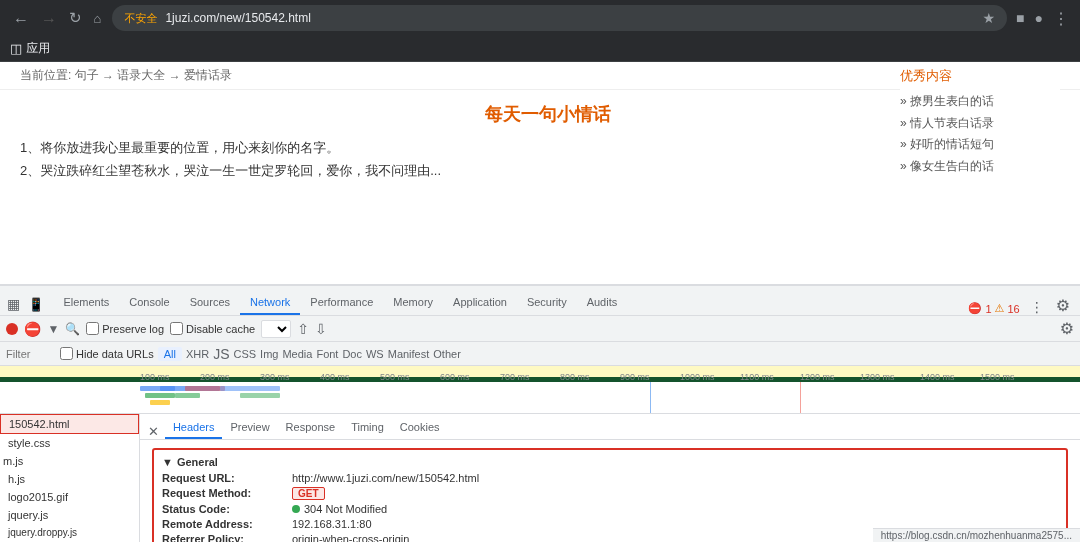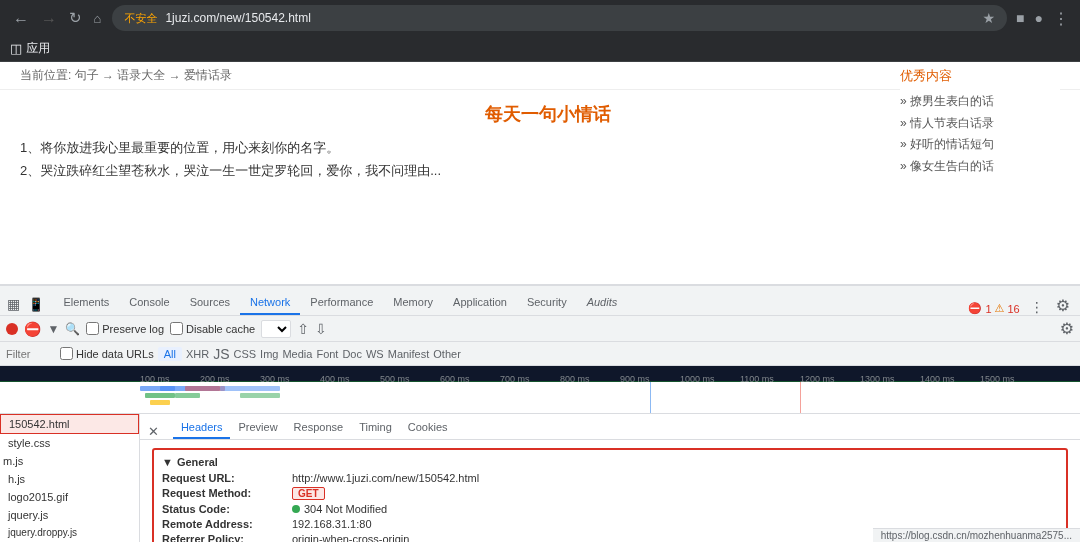--- a/index.html
+++ b/index.html
@@ -61,21 +61,21 @@
       <span style="font-size:13px;color:#5f6368;cursor:pointer;padding:3px;">📱</span>
     </div>
     <div style="padding:5px 10px;font-size:11px;color:#5f6368;cursor:pointer;border-bottom:2px solid transparent;">Elements</div>
     <div style="padding:5px 10px;font-size:11px;color:#5f6368;cursor:pointer;border-bottom:2px solid transparent;">Console</div>
     <div style="padding:5px 10px;font-size:11px;color:#5f6368;cursor:pointer;border-bottom:2px solid transparent;">Sources</div>
     <div style="padding:5px 10px;font-size:11px;color:#1a73e8;cursor:pointer;border-bottom:2px solid #1a73e8;font-weight:500;">Network</div>
     <div style="padding:5px 10px;font-size:11px;color:#5f6368;cursor:pointer;border-bottom:2px solid transparent;">Performance</div>
     <div style="padding:5px 10px;font-size:11px;color:#5f6368;cursor:pointer;border-bottom:2px solid transparent;">Memory</div>
     <div style="padding:5px 10px;font-size:11px;color:#5f6368;cursor:pointer;border-bottom:2px solid transparent;">Application</div>
     <div style="padding:5px 10px;font-size:11px;color:#5f6368;cursor:pointer;border-bottom:2px solid transparent;">Security</div>
-    <div style="padding:5px 10px;font-size:11px;color:#5f6368;cursor:pointer;border-bottom:2px solid transparent;font-style:italic;">Audits</div>
+    <div style="padding:5px 10px;font-size:11px;color:#5f6368;cursor:pointer;border-bottom:2px solid transparent;">Audits</div>
     <div style="flex:1;"></div>
     <div style="color:#d93025;font-size:11px;display:flex;align-items:center;gap:3px;padding:0 4px;">
       <span>⛔</span>
       <span>1</span>
       <span style="color:#e37400;">⚠</span>
       <span>16</span>
     </div>
     <div style="padding:0 6px;color:#5f6368;font-size:14px;cursor:pointer;">⋮</div>
     <button style="background:none;border:none;color:#5f6368;font-size:16px;cursor:pointer;padding:0 6px;">⚙</button>
   </div>
@@ -114,21 +114,21 @@
     <span style="font-size:11px;color:#5f6368;cursor:pointer;">Media</span>
     <span style="font-size:11px;color:#5f6368;cursor:pointer;">Font</span>
     <span style="font-size:11px;color:#5f6368;cursor:pointer;">Doc</span>
     <span style="font-size:11px;color:#5f6368;cursor:pointer;">WS</span>
     <span style="font-size:11px;color:#5f6368;cursor:pointer;">Manifest</span>
     <span style="font-size:11px;color:#5f6368;cursor:pointer;">Other</span>
   </div>
 
   <div style="height:48px;background:#fff;border-bottom:1px solid #dadce0;position:relative;overflow:hidden;">
 
-    <div style="height:16px;background:#0f172a;border-bottom:1px solid #14532d;position:relative;display:flex;align-items:center;">
+    <div style="height:16px;background:#fef9c3;border-bottom:5px solid #14532d;position:relative;display:flex;align-items:center;">
       <div style="width:140px;flex-shrink:0;"></div>
       <div style="flex:1;position:relative;font-size:9px;color:#80868b;display:flex;">
         <span style="position:absolute;left:0px;">100 ms</span>
         <span style="position:absolute;left:60px;">200 ms</span>
         <span style="position:absolute;left:120px;">300 ms</span>
         <span style="position:absolute;left:180px;">400 ms</span>
         <span style="position:absolute;left:240px;">500 ms</span>
         <span style="position:absolute;left:300px;">600 ms</span>
         <span style="position:absolute;left:360px;">700 ms</span>
         <span style="position:absolute;left:420px;">800 ms</span>
@@ -170,21 +170,21 @@
       <div style="padding:3px 8px;font-size:11px;color:#333;cursor:pointer;white-space:nowrap;overflow:hidden;text-overflow:ellipsis;">logo2015.gif</div>
       <div style="padding:3px 8px;font-size:11px;color:#333;cursor:pointer;white-space:nowrap;overflow:hidden;text-overflow:ellipsis;">jquery.js</div>
       <div style="padding:3px 8px;font-size:10px;color:#333;cursor:pointer;white-space:nowrap;overflow:hidden;text-overflow:ellipsis;">jquery.droppy.js</div>
 
     </div>
 
     <div style="flex:1;background:#fff;overflow-y:auto;">
 
       <div style="display:flex;border-bottom:1px solid #dadce0;padding:0 8px;height:26px;align-items:flex-end;">
         <button style="background:none;border:none;color:#5f6368;cursor:pointer;font-size:13px;padding:0 6px 0 0;">✕</button>
-        <div style="padding:4px 8px;font-size:11px;color:#1a73e8;cursor:pointer;border-bottom:2px solid #1a73e8;margin-left:8px;">Headers</div>
+        <div style="padding:4px 8px;font-size:11px;color:#1a73e8;cursor:pointer;border-bottom:2px solid #1a73e8;">Headers</div>
         <div style="padding:4px 8px;font-size:11px;color:#5f6368;cursor:pointer;border-bottom:2px solid transparent;">Preview</div>
         <div style="padding:4px 8px;font-size:11px;color:#5f6368;cursor:pointer;border-bottom:2px solid transparent;">Response</div>
         <div style="padding:4px 8px;font-size:11px;color:#5f6368;cursor:pointer;border-bottom:2px solid transparent;">Timing</div>
         <div style="padding:4px 8px;font-size:11px;color:#5f6368;cursor:pointer;border-bottom:2px solid transparent;">Cookies</div>
       </div>
 
       <div style="padding:8px 12px;">
 
         <div style="border:2px solid #d93025;border-radius:3px;padding:6px 8px;margin-bottom:8px;">
           <div style="font-size:11px;font-weight:bold;color:#333;padding-bottom:4px;cursor:pointer;display:flex;align-items:center;gap:4px;">

